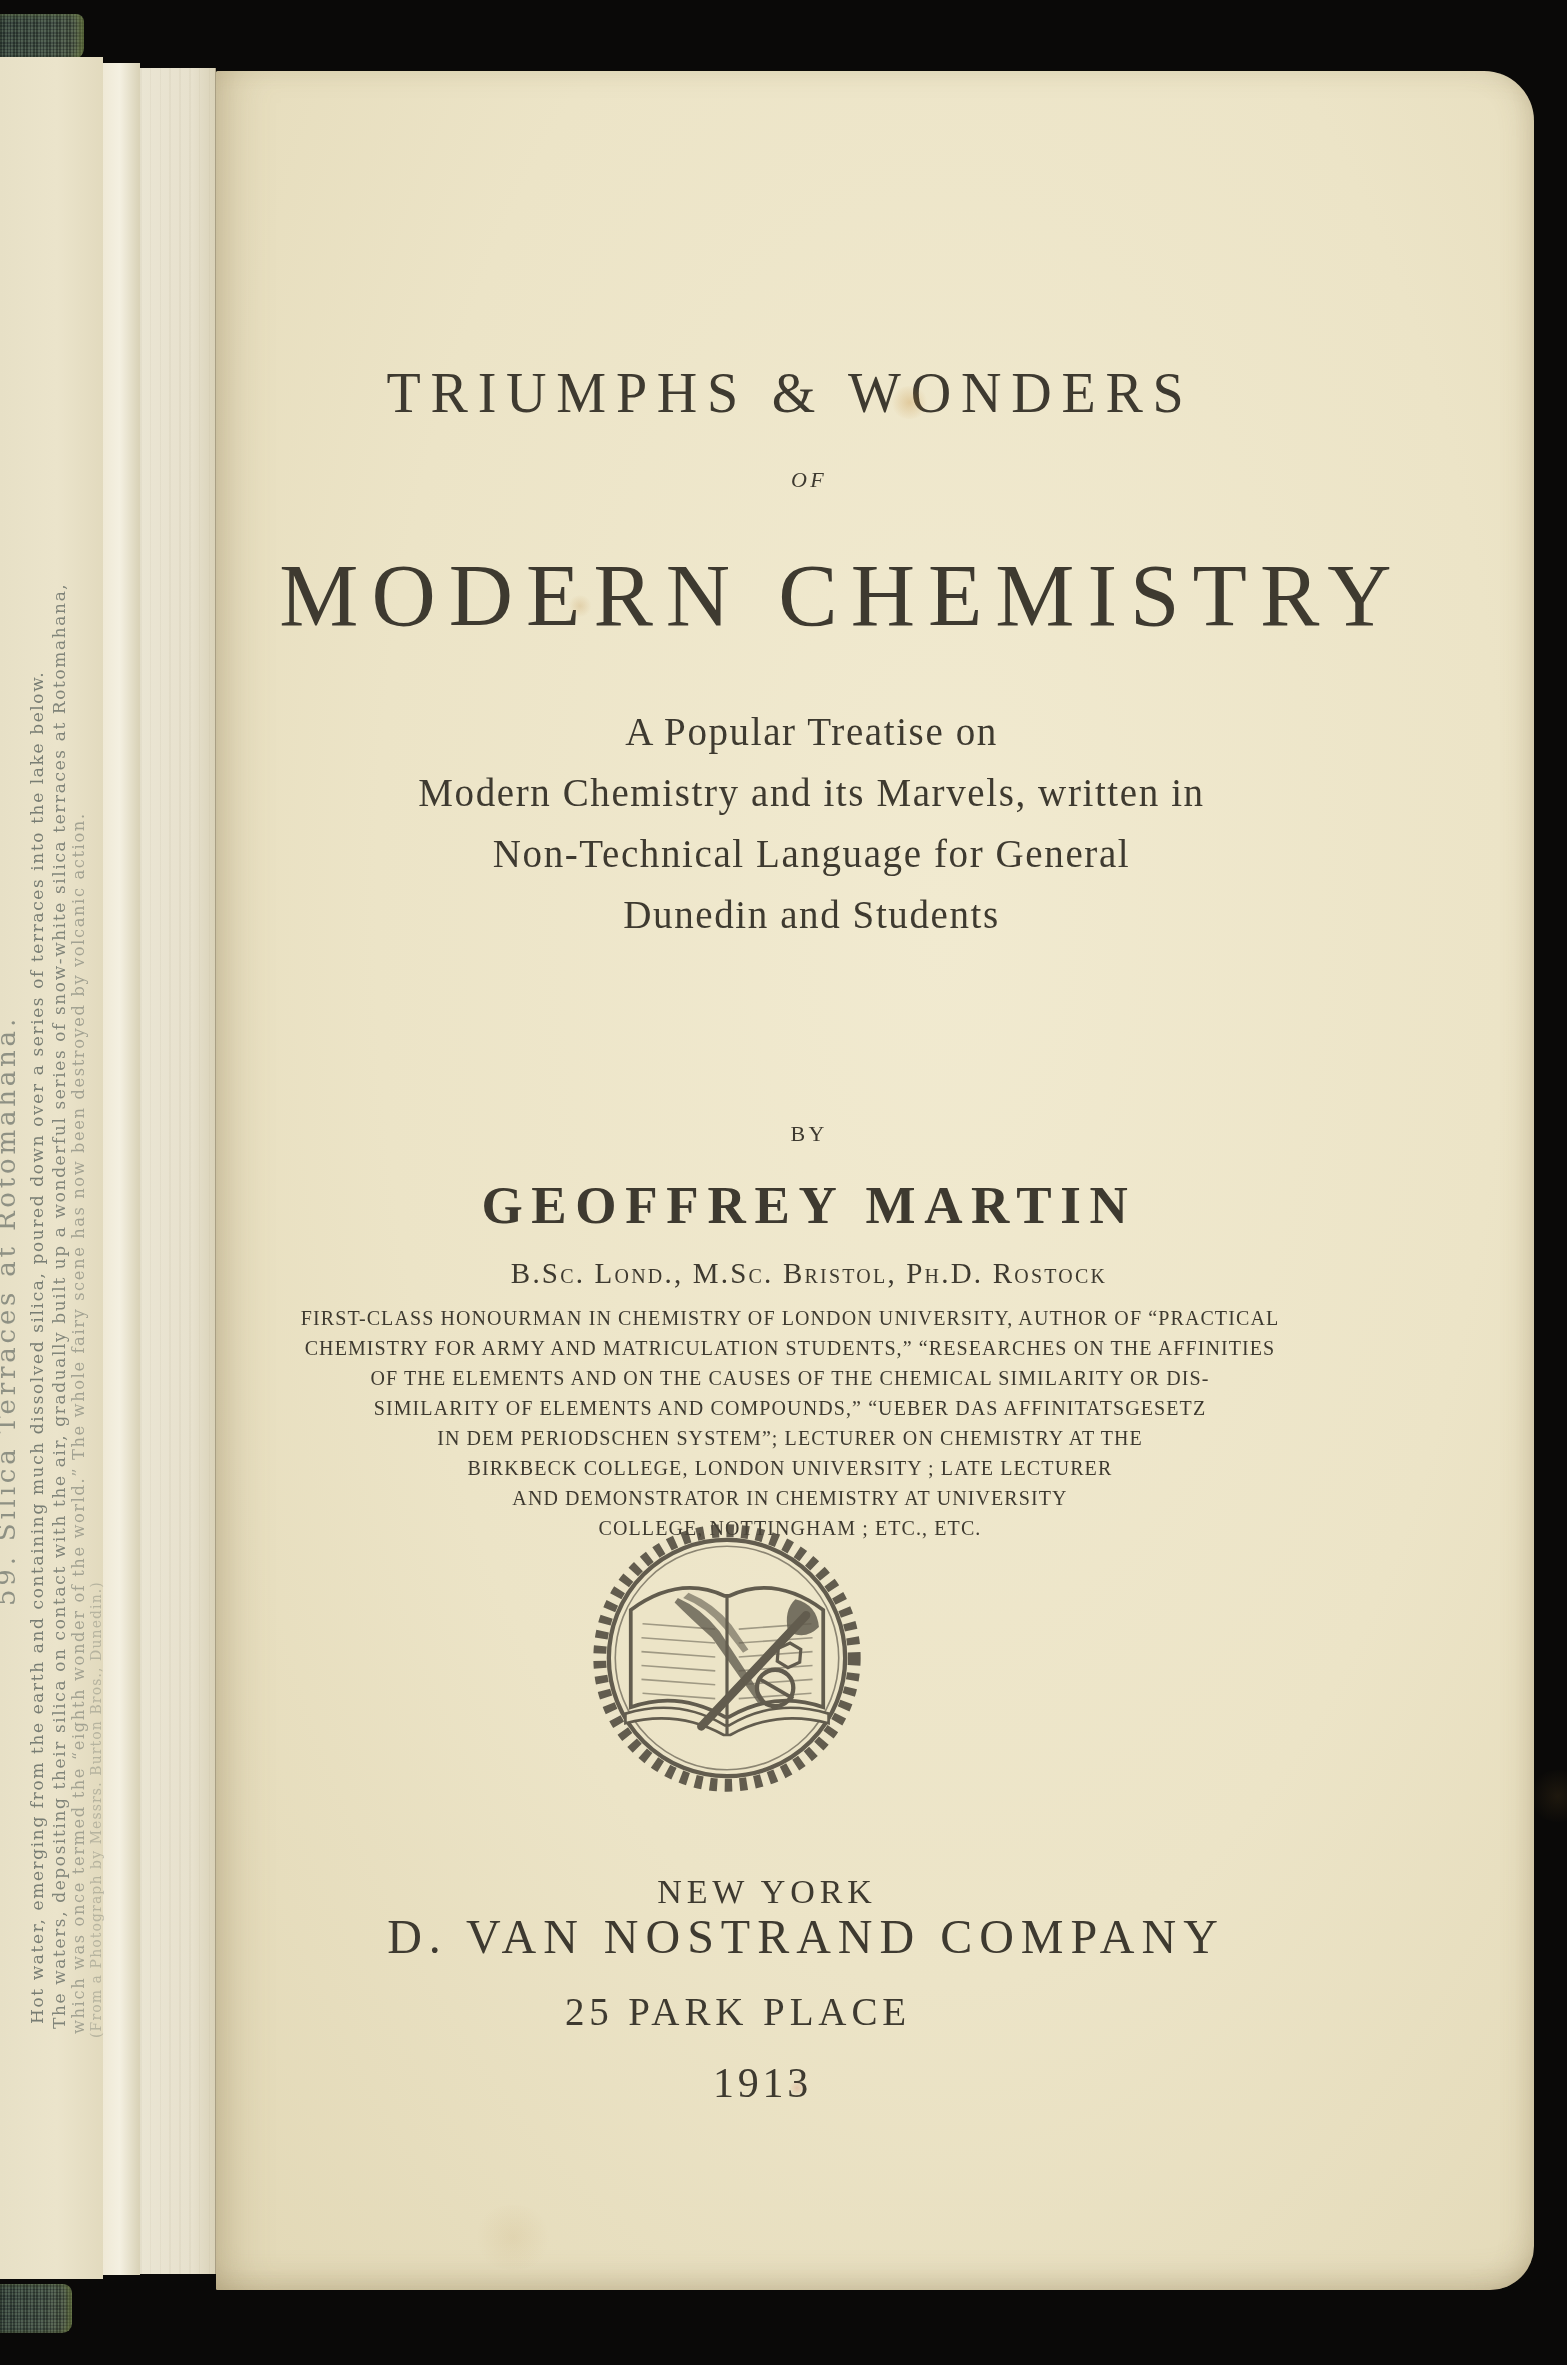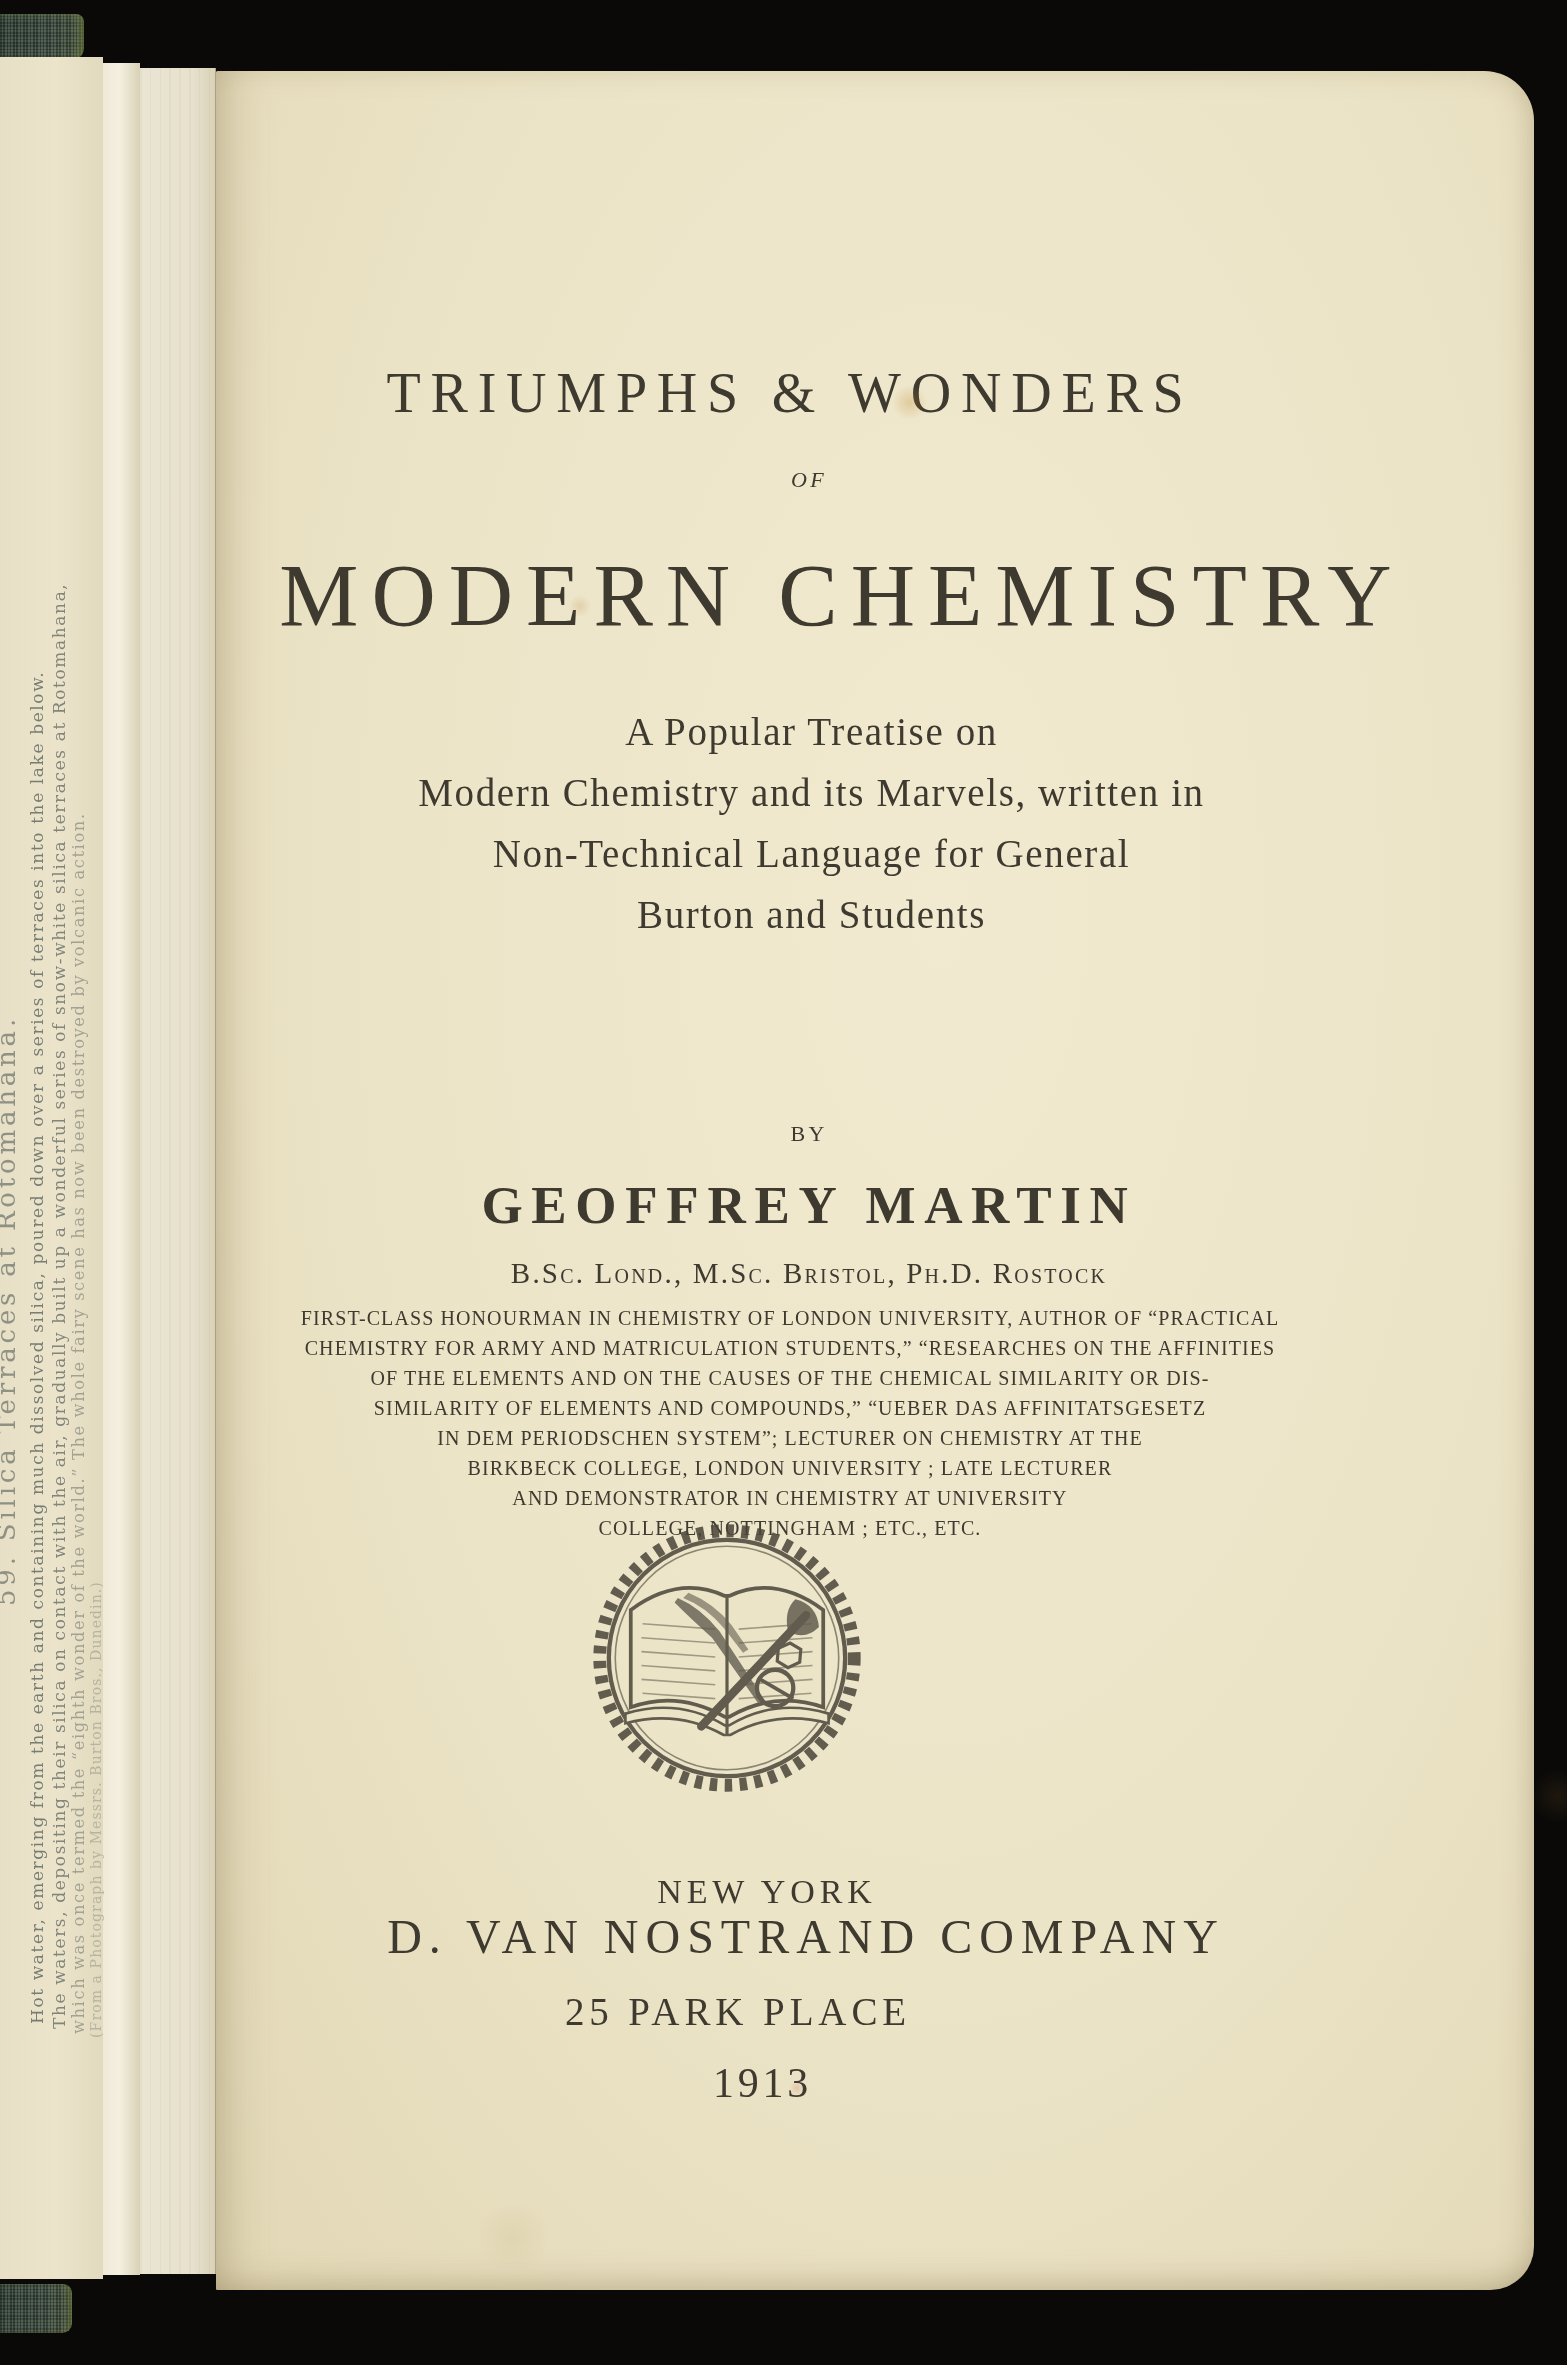--- a/index.html
+++ b/index.html
@@ -102,21 +102,21 @@
     <div class="block t-title">TRIUMPHS &amp; WONDERS</div>
 
     <div class="block t-of">OF</div>
 
     <div class="block t-main">MODERN CHEMISTRY</div>
 
     <div class="block t-subtitle">
       <div>A Popular Treatise on</div>
       <div>Modern Chemistry and its Marvels, written in</div>
       <div>Non-Technical Language for General</div>
-      <div>Burton and Students</div>
+      <div>Dunedin and Students</div>
     </div>
 
     <div class="block t-by">BY</div>
 
     <div class="block t-author">GEOFFREY MARTIN</div>
 
     <div class="block t-degrees">B.Sc. Lond.,  M.Sc. Bristol,  Ph.D. Rostock</div>
 
     <div class="block t-creds">
       <div>FIRST-CLASS HONOURMAN IN CHEMISTRY OF LONDON UNIVERSITY, AUTHOR OF “PRACTICAL</div>

